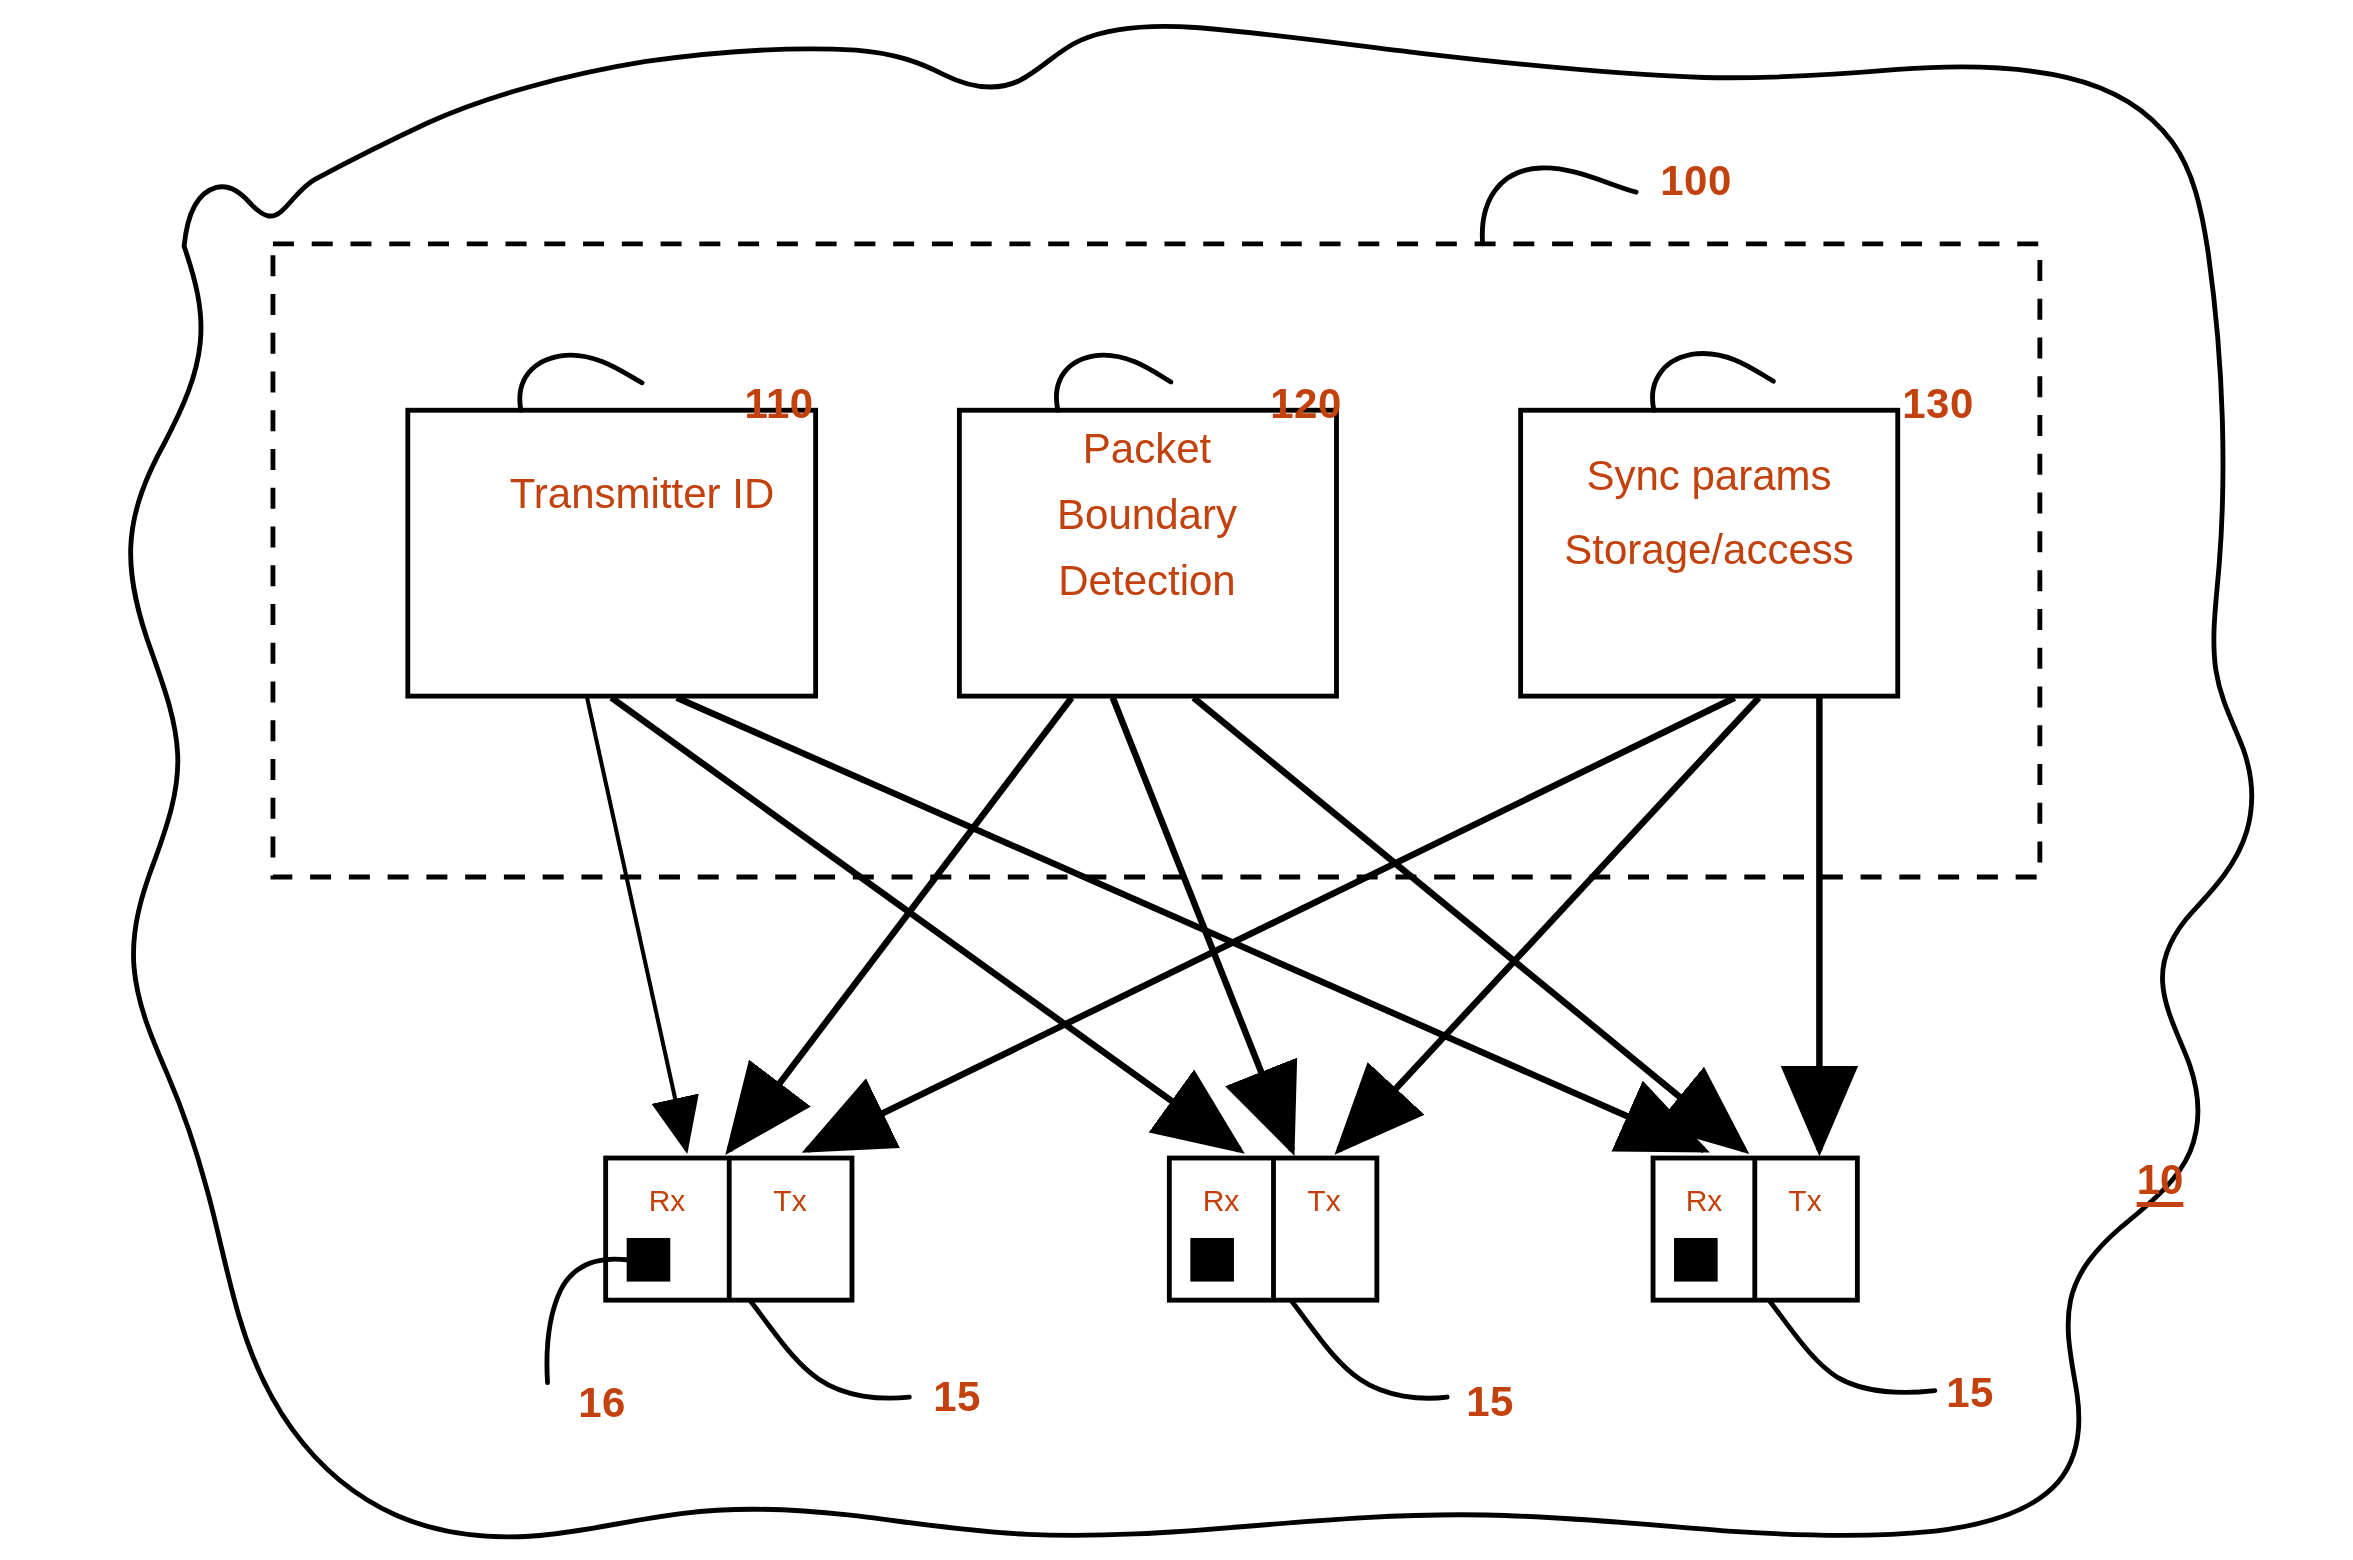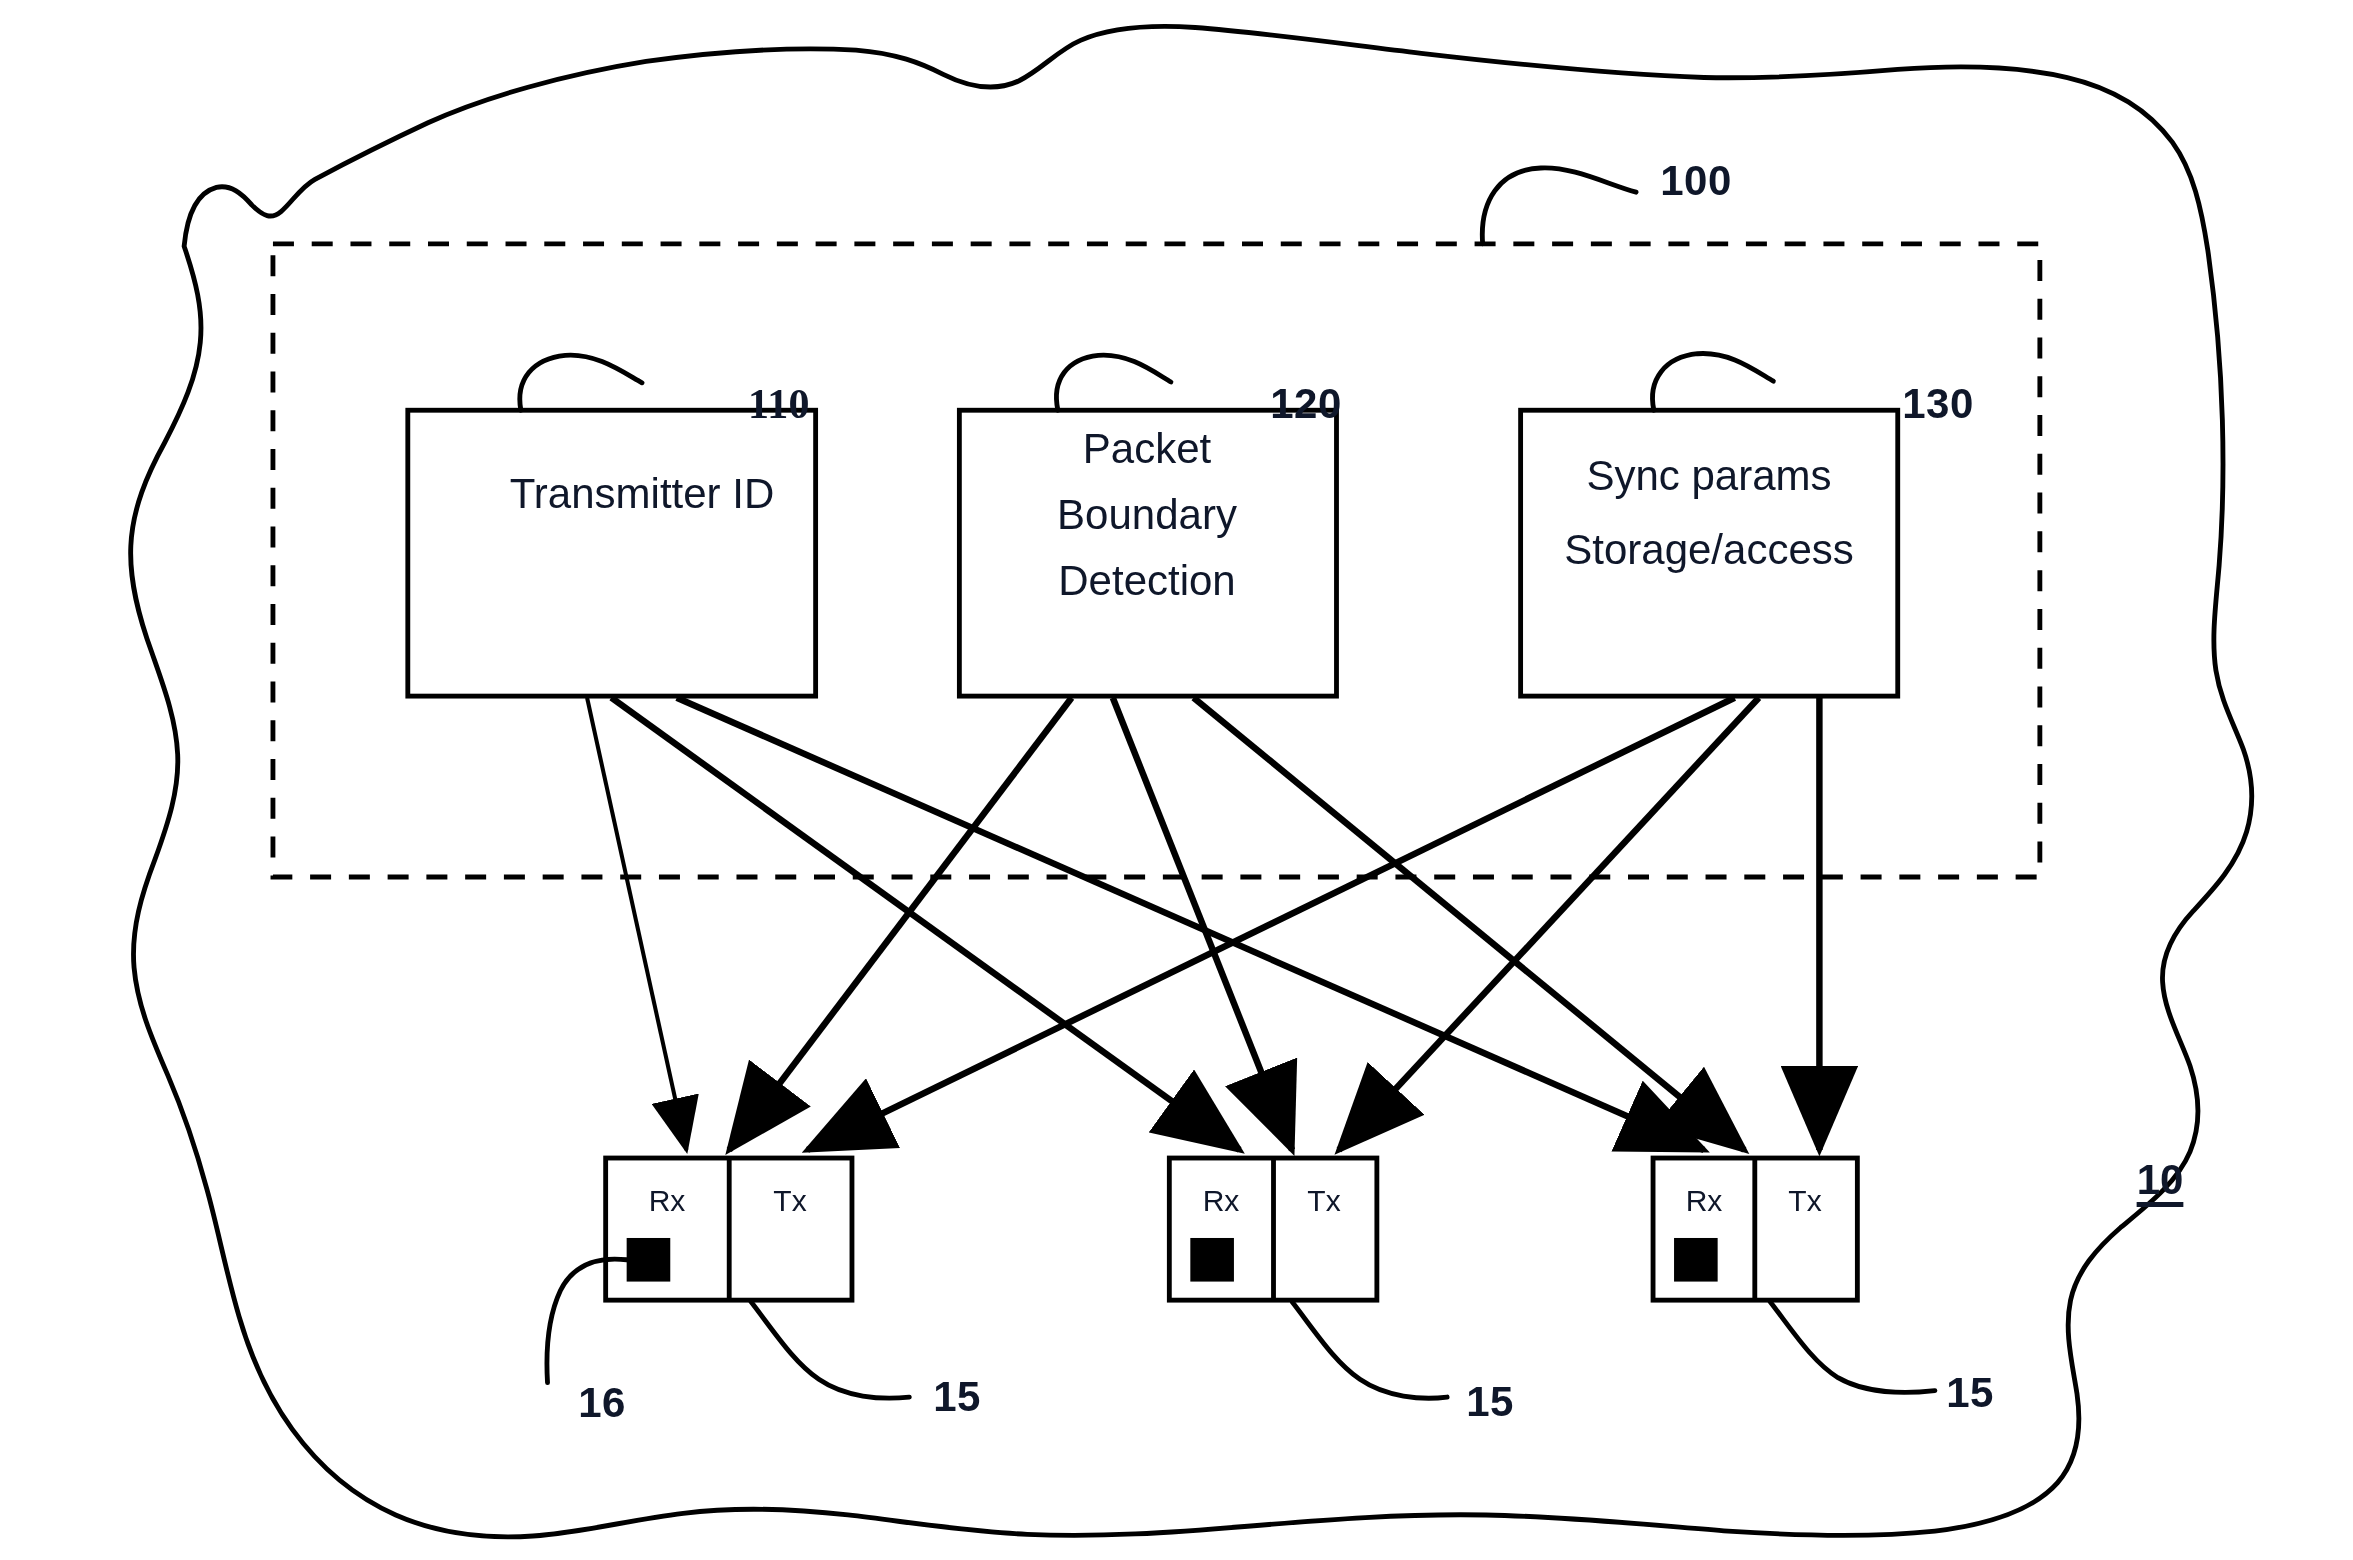--- a/index.html
+++ b/index.html
@@ -9,21 +9,21 @@
     font-family:"Liberation Sans", sans-serif;
     color:#000;
     overflow:hidden;
     position:relative;
   }
   #figure-root{position:absolute;inset:0;width:2354px;height:1561px;}
   svg.layer{position:absolute;left:0;top:0;width:2354px;height:1561px;}
   .txt{
     position:absolute;
     font-family:"Liberation Sans", sans-serif;
-    color:#0f172a;
+    color:#c2410c;
     white-space:nowrap;
     user-select:none;
   }
   .ref-num{font-size:42px;font-weight:bold;letter-spacing:0.4px;}
   .ref-num-underline{
     font-size:42px;font-weight:bold;
     text-decoration:underline;
     text-decoration-thickness:4.8px;
     text-underline-offset:8px;
   }
@@ -152,21 +152,21 @@
   <div class="txt node-label center-x" style="left:790px;top:1184px;">Tx</div>
 
   <div class="txt node-label center-x" style="left:1221px;top:1184px;">Rx</div>
   <div class="txt node-label center-x" style="left:1324px;top:1184px;">Tx</div>
 
   <div class="txt node-label center-x" style="left:1704px;top:1184px;">Rx</div>
   <div class="txt node-label center-x" style="left:1805px;top:1184px;">Tx</div>
 
   <div class="txt ref-num center-x" style="left:1696px;top:157px;">100</div>
 
-  <div class="txt ref-num center-x" style="left:779px;top:380px;font-family:Liberation Serif, serif;">110</div>
+  <div class="txt ref-num center-x" style="left:779px;top:380px;">110</div>
   <div class="txt ref-num center-x" style="left:1306px;top:380px;">120</div>
   <div class="txt ref-num center-x" style="left:1938px;top:380px;">130</div>
 
   <div class="txt ref-num-underline center-x" style="left:2160px;top:1140px;margin-top:16px;">10</div>
 
   <div class="txt ref-num center-x" style="left:602px;top:1379px;">16</div>
 
   <div class="txt ref-num center-x" style="left:957px;top:1373px;">15</div>
   <div class="txt ref-num center-x" style="left:1490px;top:1378px;">15</div>
   <div class="txt ref-num center-x" style="left:1970px;top:1369px;">15</div>

